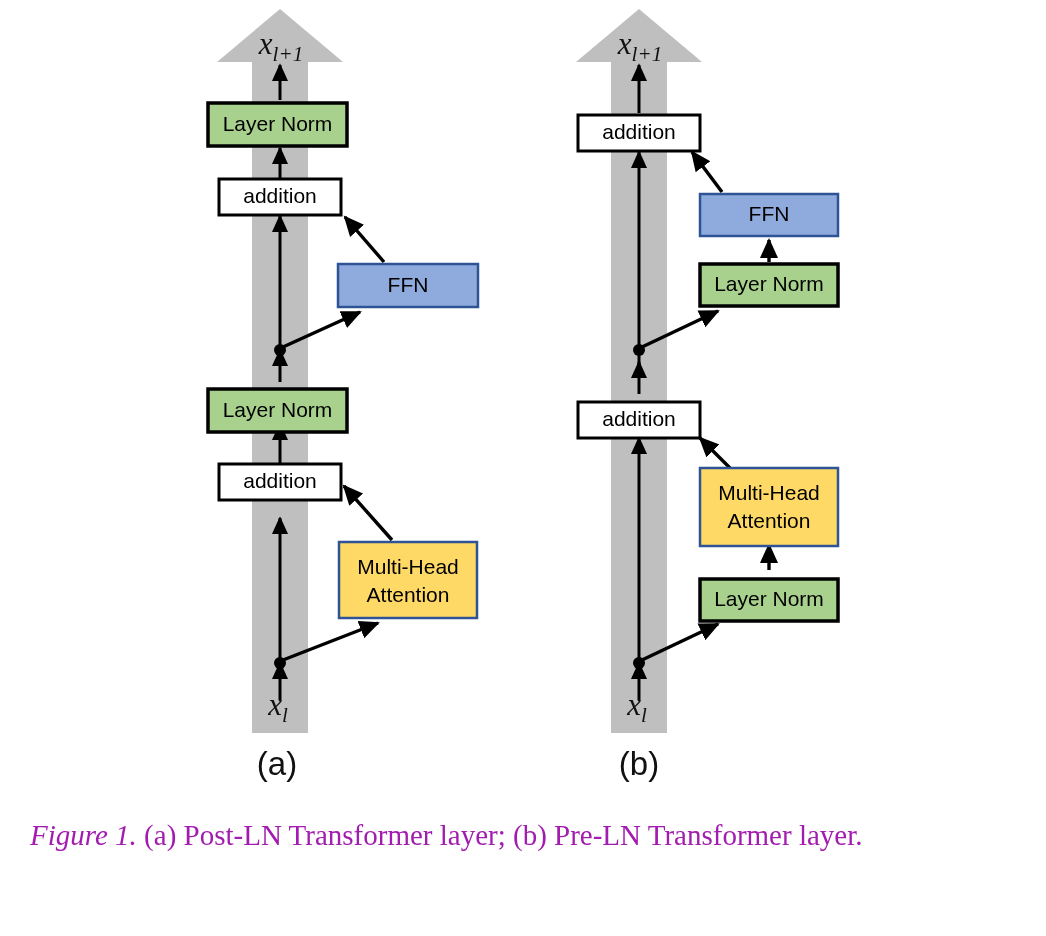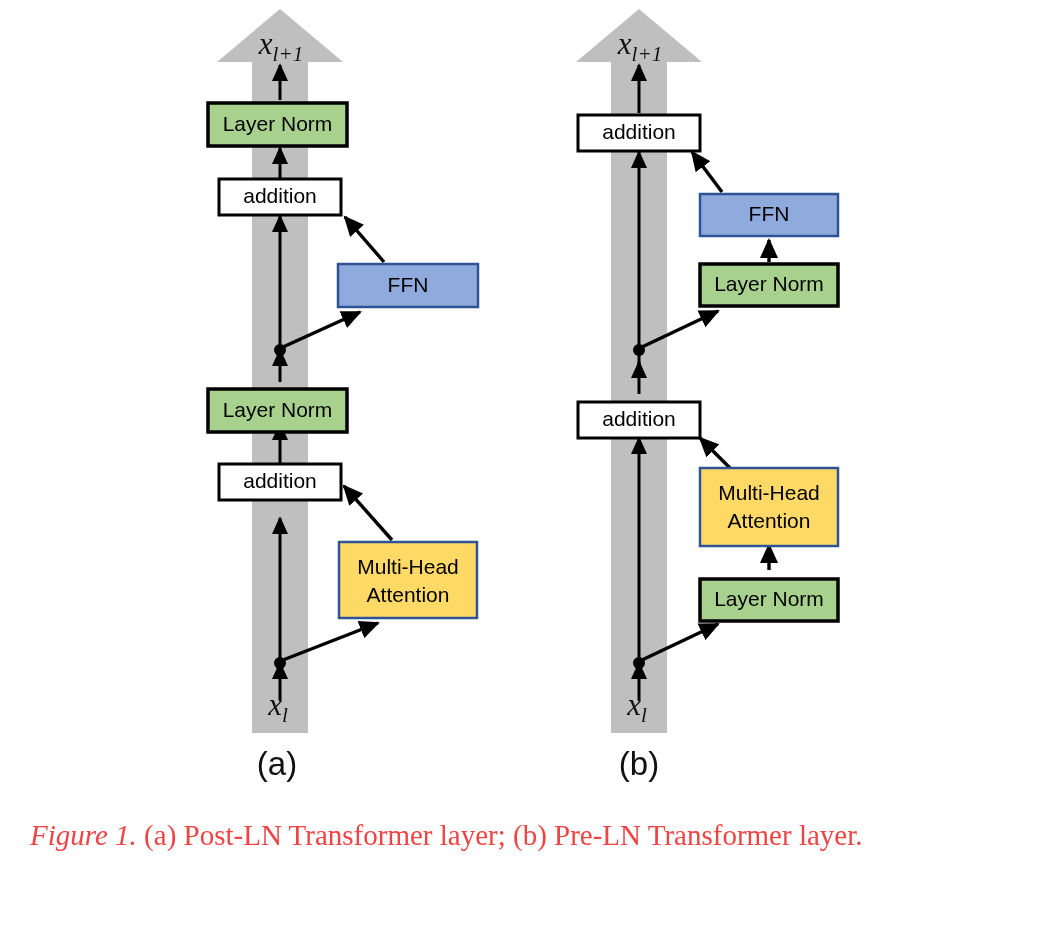--- a/index.html
+++ b/index.html
@@ -48,21 +48,21 @@
     font-size: 0.68em;
   }
   .caption {
     position: absolute;
     left: 30px;
     top: 815px;
     width: 990px;
     font-family: "Liberation Serif", serif;
     font-size: 29px;
     line-height: 1.42;
-    color: #ef4444;
+    color: #a21caf;
   }
   .caption .cap-lead {
     font-style: italic;
   }
 </style>
 </head>
 <body>
 
 <div id="figure-root">
 

